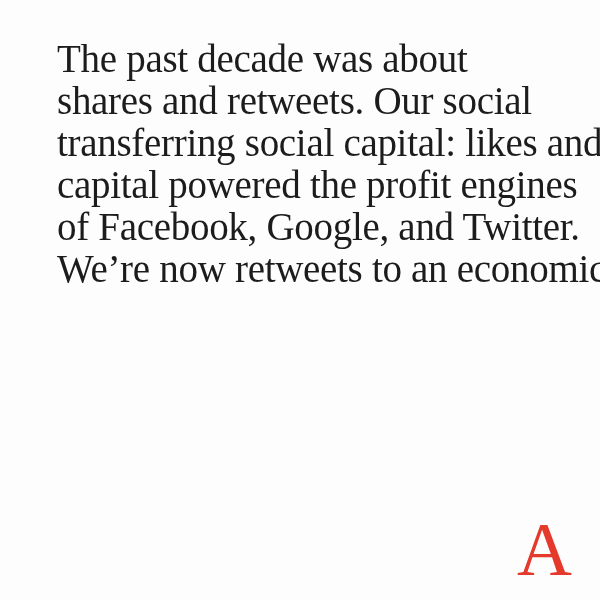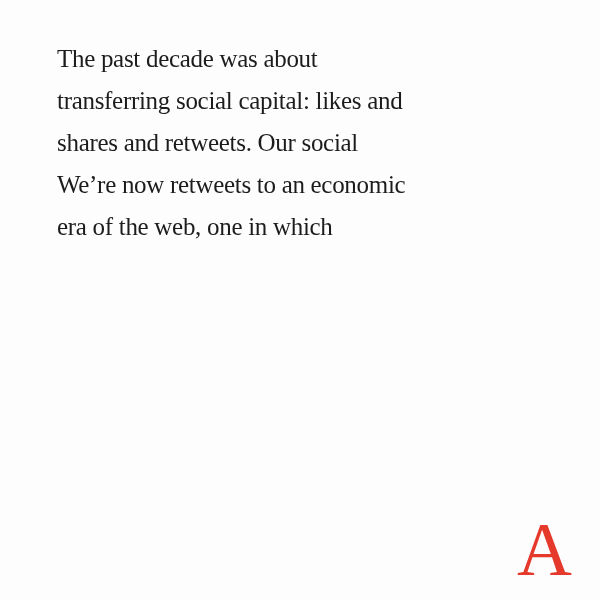--- a/index.html
+++ b/index.html
@@ -17,21 +17,21 @@
     background: #fdfdfd;
     font-family: "Liberation Serif", "DejaVu Serif", serif;
   }
   .quote-block {
     position: absolute;
     left: 57px;
     top: 38px;
     width: 500px;
   }
   .quote-line {
-    font-size: 25px;
+    font-size: 39px;
     line-height: 42px;
     color: #1c1c1c;
     letter-spacing: -0.3px;
     white-space: nowrap;
   }
   .brand-mark {
     position: absolute;
     right: 28px;
     bottom: 13px;
     font-size: 76px;
@@ -42,21 +42,22 @@
     user-select: none;
   }
 </style>
 </head>
 <body>
 
 <div class="quote-card">
 
   <div class="quote-block">
     <div class="quote-line">The past decade was about</div>
+    <div class="quote-line">shares and retweets. Our social</div>
     <div class="quote-line">transferring social capital: likes and</div>
-    <div class="quote-line">shares and retweets. Our social</div>
+    <div class="quote-line">capital powered the profit engines</div>
+    <div class="quote-line">of Facebook, Google, and Twitter.</div>
     <div class="quote-line">We’re now retweets to an economic</div>
-    <div class="quote-line">era of the web, one in which</div>
   </div>
 
   <div class="brand-mark">A</div>
 
 </div>
 
 </body></html>

